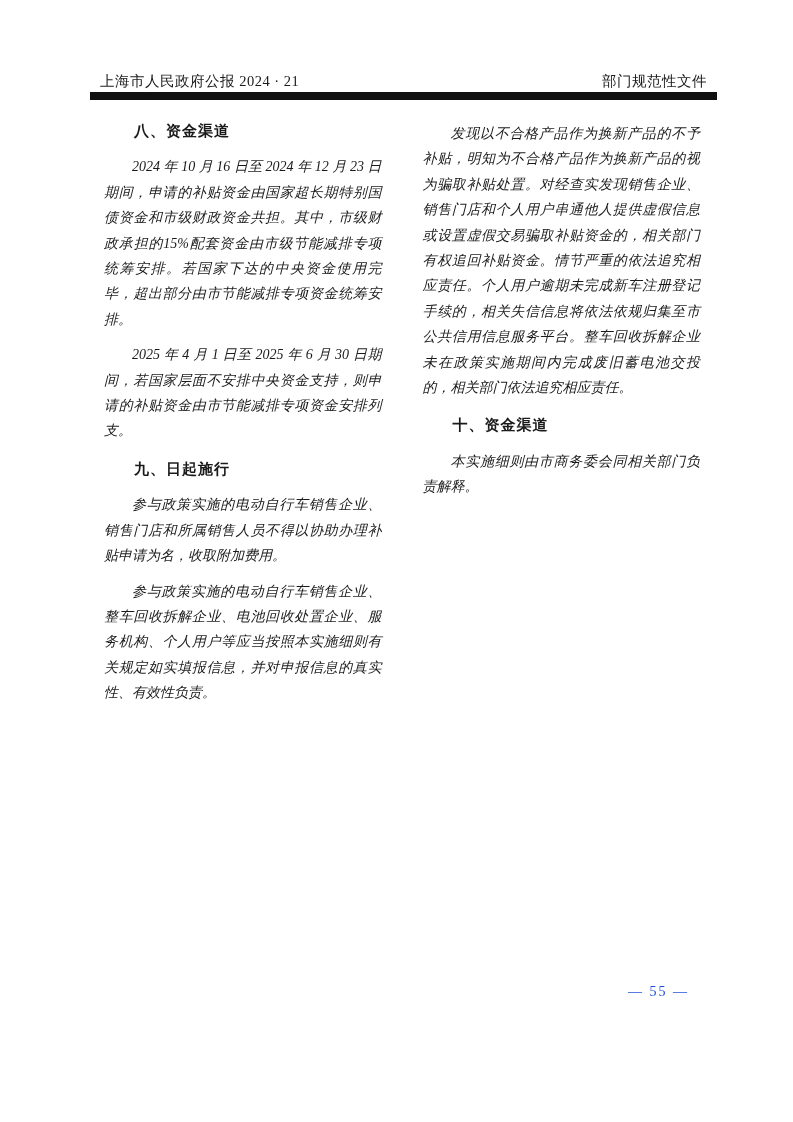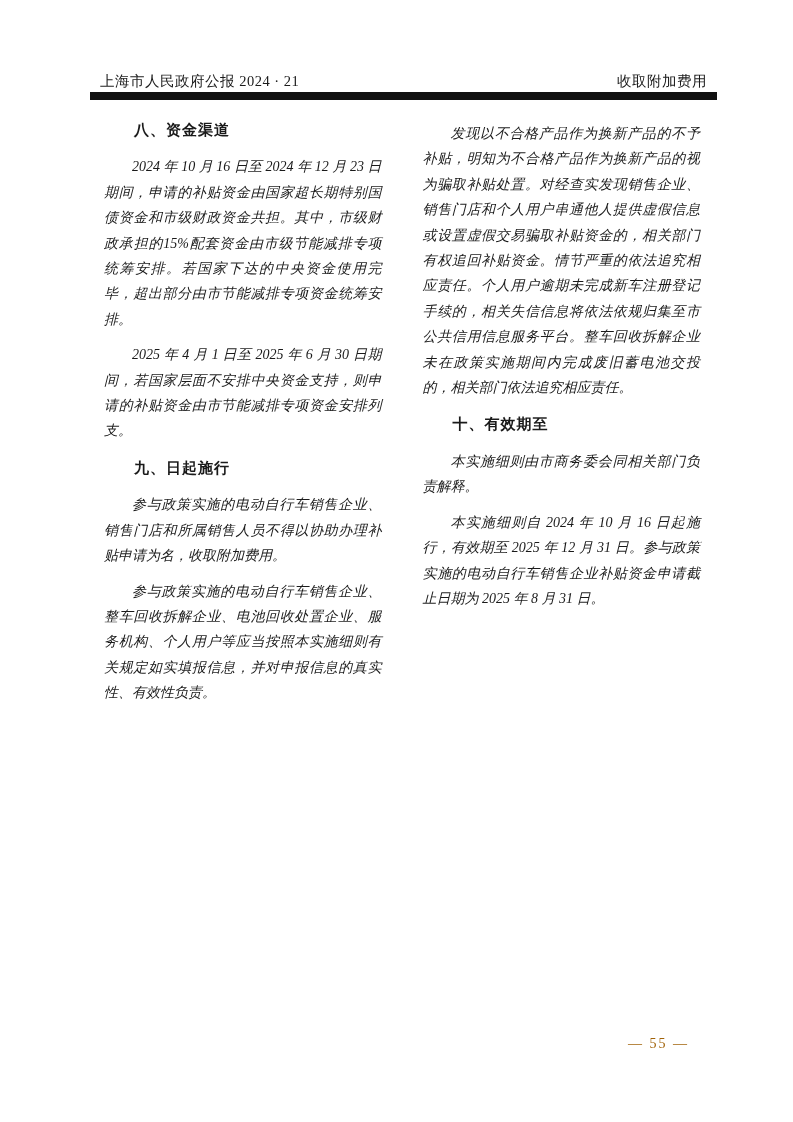--- a/index.html
+++ b/index.html
@@ -51,63 +51,62 @@
     text-indent: 2em;
     margin-top: 2px;
     font-style: italic;
   }
   .col h3 {
     font-size: 15px;
     line-height: 25.4px;
     font-weight: 700;
     text-indent: 2em;
     margin-top: 5px;
-    font-family: Liberation Mono, monospace;
+    font-family: Liberation Serif, serif;
     letter-spacing: 1px;
   }
   .col h3:first-child { margin-top: 0; }
 
   .page-footer {
     position: absolute;
-    top: 1028px;
+    top: 976px;
     right: 100px;
     font-size: 14px;
-    color: #a16207;
+    color: #1d4ed8;
     letter-spacing: 2px;
     white-space: nowrap;
   }
 </style>
 </head>
 <body>
 
 <div class="page">
 
   <header class="page-header">
     <span>上海市人民政府公报 2024 · 21</span>
-    <span>收取附加费用</span>
+    <span>部门规范性文件</span>
   </header>
 
   <div class="header-rule"></div>
 
   <main class="columns">
 
     <section class="col">
       <h3>八、资金渠道</h3>
       <p>2024 年 10 月 16 日至 2024 年 12 月 23 日期间，申请的补贴资金由国家超长期特别国债资金和市级财政资金共担。其中，市级财政承担的15%配套资金由市级节能减排专项统筹安排。若国家下达的中央资金使用完毕，超出部分由市节能减排专项资金统筹安排。</p>
       <p>2025 年 4 月 1 日至 2025 年 6 月 30 日期间，若国家层面不安排中央资金支持，则申请的补贴资金由市节能减排专项资金安排列支。</p>
       <h3>九、日起施行</h3>
       <p>参与政策实施的电动自行车销售企业、销售门店和所属销售人员不得以协助办理补贴申请为名，收取附加费用。</p>
       <p>参与政策实施的电动自行车销售企业、整车回收拆解企业、电池回收处置企业、服务机构、个人用户等应当按照本实施细则有关规定如实填报信息，并对申报信息的真实性、有效性负责。</p>
     </section>
 
     <section class="col">
       <p>发现以不合格产品作为换新产品的不予补贴，明知为不合格产品作为换新产品的视为骗取补贴处置。对经查实发现销售企业、销售门店和个人用户串通他人提供虚假信息或设置虚假交易骗取补贴资金的，相关部门有权追回补贴资金。情节严重的依法追究相应责任。个人用户逾期未完成新车注册登记手续的，相关失信信息将依法依规归集至市公共信用信息服务平台。整车回收拆解企业未在政策实施期间内完成废旧蓄电池交投的，相关部门依法追究相应责任。</p>
-      <h3>十、有效期至</h3>
+      <h3>十、资金渠道</h3>
       <p>本实施细则由市商务委会同相关部门负责解释。</p>
-      <p>本实施细则自 2024 年 10 月 16 日起施行，有效期至 2025 年 12 月 31 日。参与政策实施的电动自行车销售企业补贴资金申请截止日期为 2025 年 8 月 31 日。</p>
     </section>
 
   </main>
 
   <footer class="page-footer">
     <span>—  55  —</span>
   </footer>
 
 </div>
 

